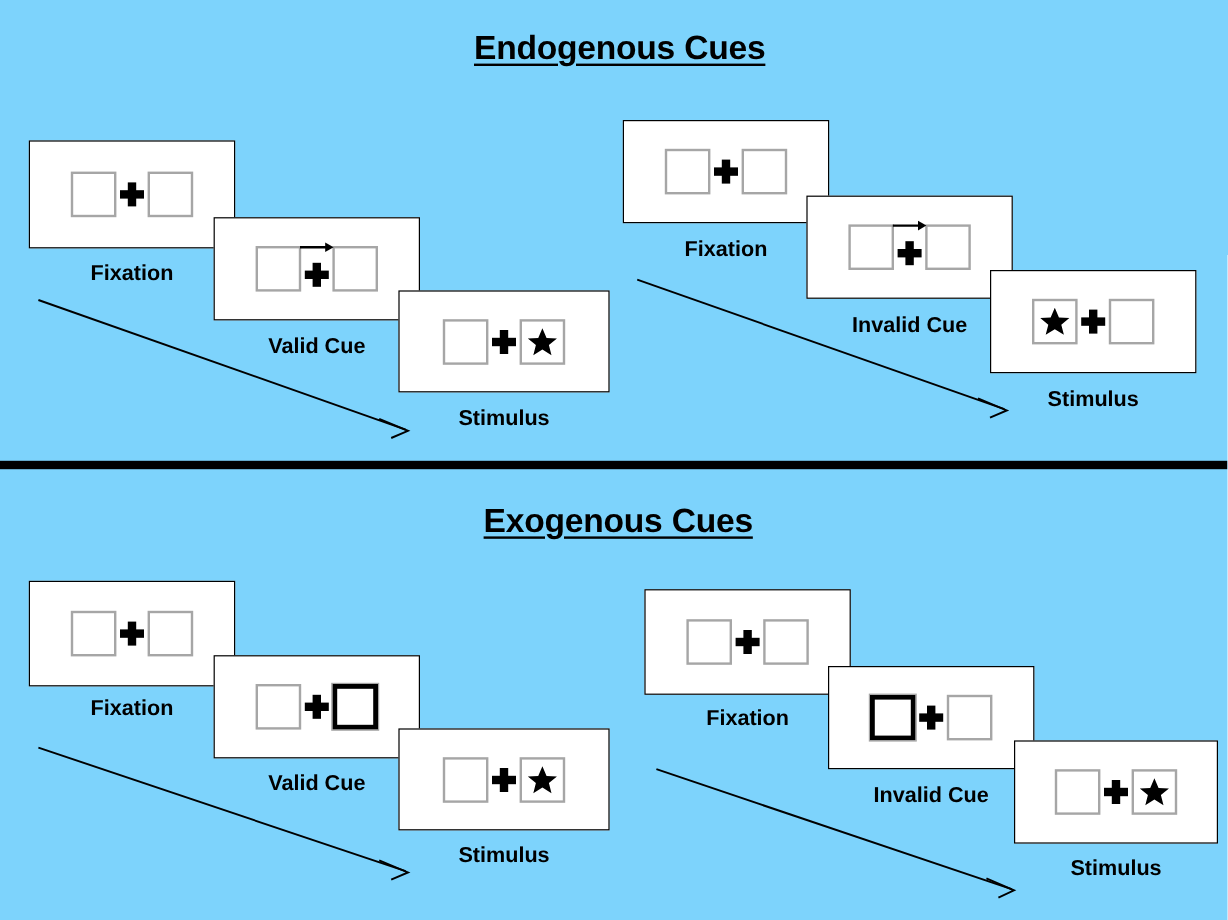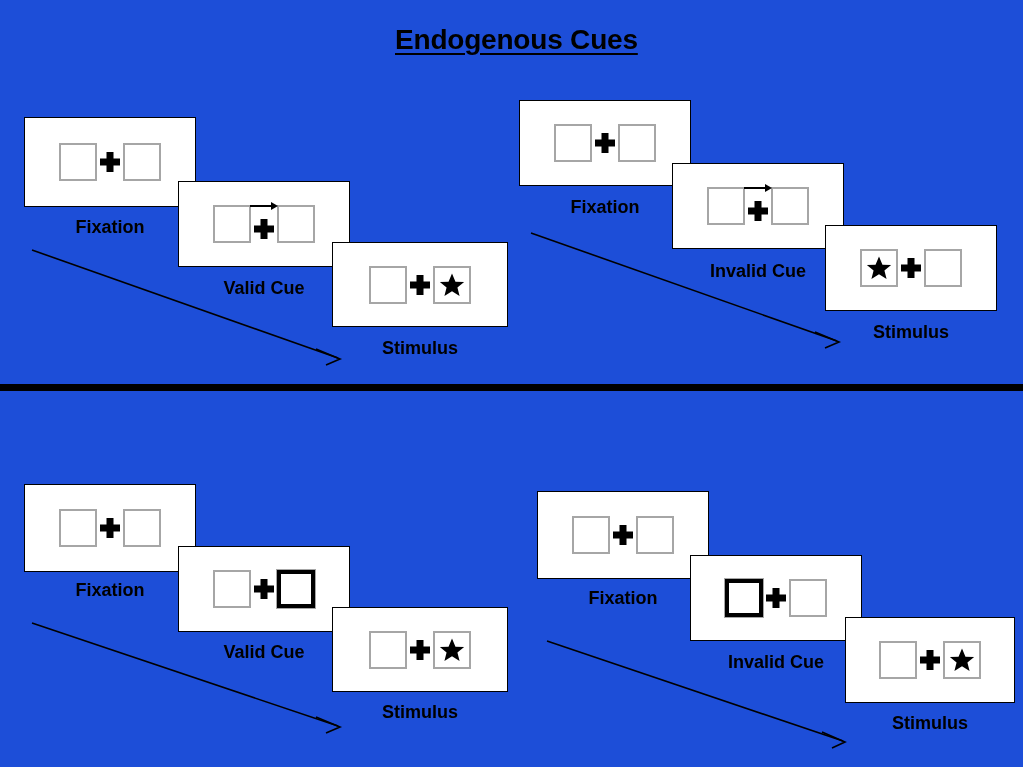--- a/index.html
+++ b/index.html
@@ -7,21 +7,21 @@
     padding: 0;
     background: #ffffff;
   }
   body {
     font-family: "Liberation Sans", sans-serif;
   }
   #canvas {
     position: relative;
     width: 1023px;
     height: 767px;
-    background: #1d4ed8;
+    background: #7dd3fc;
     overflow: hidden;
   }
 
   
   .section-title {
     position: absolute;
     font-size: 28px;
     font-weight: bold;
     color: #000000;
     text-decoration: underline;
@@ -236,20 +236,21 @@
 
   <div class="flow-arrow" style="left:529px; top:231px;">
     <svg width="320" height="120" viewBox="0 0 320 120">
       <line x1="2" y1="2" x2="308" y2="110" stroke="#000" stroke-width="1.6"></line>
       <polyline points="286,101 310,111 296,117" fill="none" stroke="#000" stroke-width="1.6"></polyline>
     </svg>
   </div>
 
   <div class="section-divider" style="left:0px; top:384px; width:1023px; height:7px;"></div>
 
+  <div class="section-title" style="left:403px; top:418px;">Exogenous Cues</div>
 
   <div class="frame" style="left:24px; top:484px; width:172px; height:88px;">
     <div class="frame-inner">
       <div class="box"></div>
       <div class="plus"></div>
       <div class="box"></div>
     </div>
   </div>
   <div class="caption" style="left:24px; top:580px; width:172px;">Fixation</div>
 

